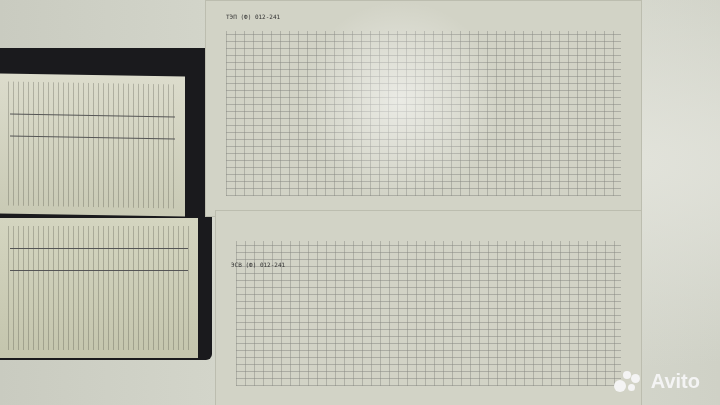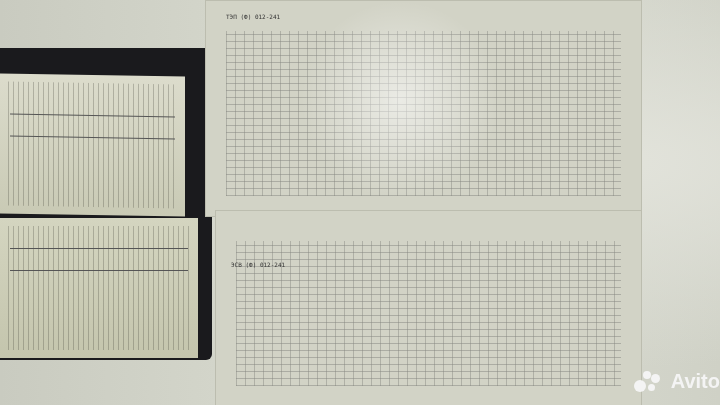--- a/index.html
+++ b/index.html
@@ -20,21 +20,21 @@
   .diagram-top { left:205px; top:0; width:435px; height:215px; }
   .diagram-bottom { left:215px; top:210px; width:425px; height:195px; }
   .wires { position:absolute; inset:30px 20px 20px 20px;
            background:
              repeating-linear-gradient(0deg, rgba(70,70,70,.5) 0 1px, transparent 1px 7px),
              repeating-linear-gradient(90deg, rgba(70,70,70,.45) 0 1px, transparent 1px 9px);
            opacity:.55; }
   .glare { position:absolute; left:300px; top:0; width:200px; height:200px;
            background: radial-gradient(ellipse, rgba(255,255,255,.55), rgba(255,255,255,0) 70%); }
   .diag-label { position:absolute; font-size:6px; color:#333; font-family:"DejaVu Sans Mono", monospace; }
-  .watermark { position:absolute; right:0; bottom:12px; display:flex; align-items:center; gap:11px; color:#f4f4f4; font-weight:bold; font-size:20px; }
+  .watermark { position:absolute; right:20px; bottom:12px; display:flex; align-items:center; gap:11px; color:#f4f4f4; font-weight:bold; font-size:20px; }
   .dots { position:relative; width:26px; height:22px; }
   .dots span { position:absolute; border-radius:50%; background:#f4f4f4; }
 </style>
 </head>
 <body>
 
 <div class="wall"></div>
 
 <div class="book-cover"></div>
 <div class="book-page-top">

